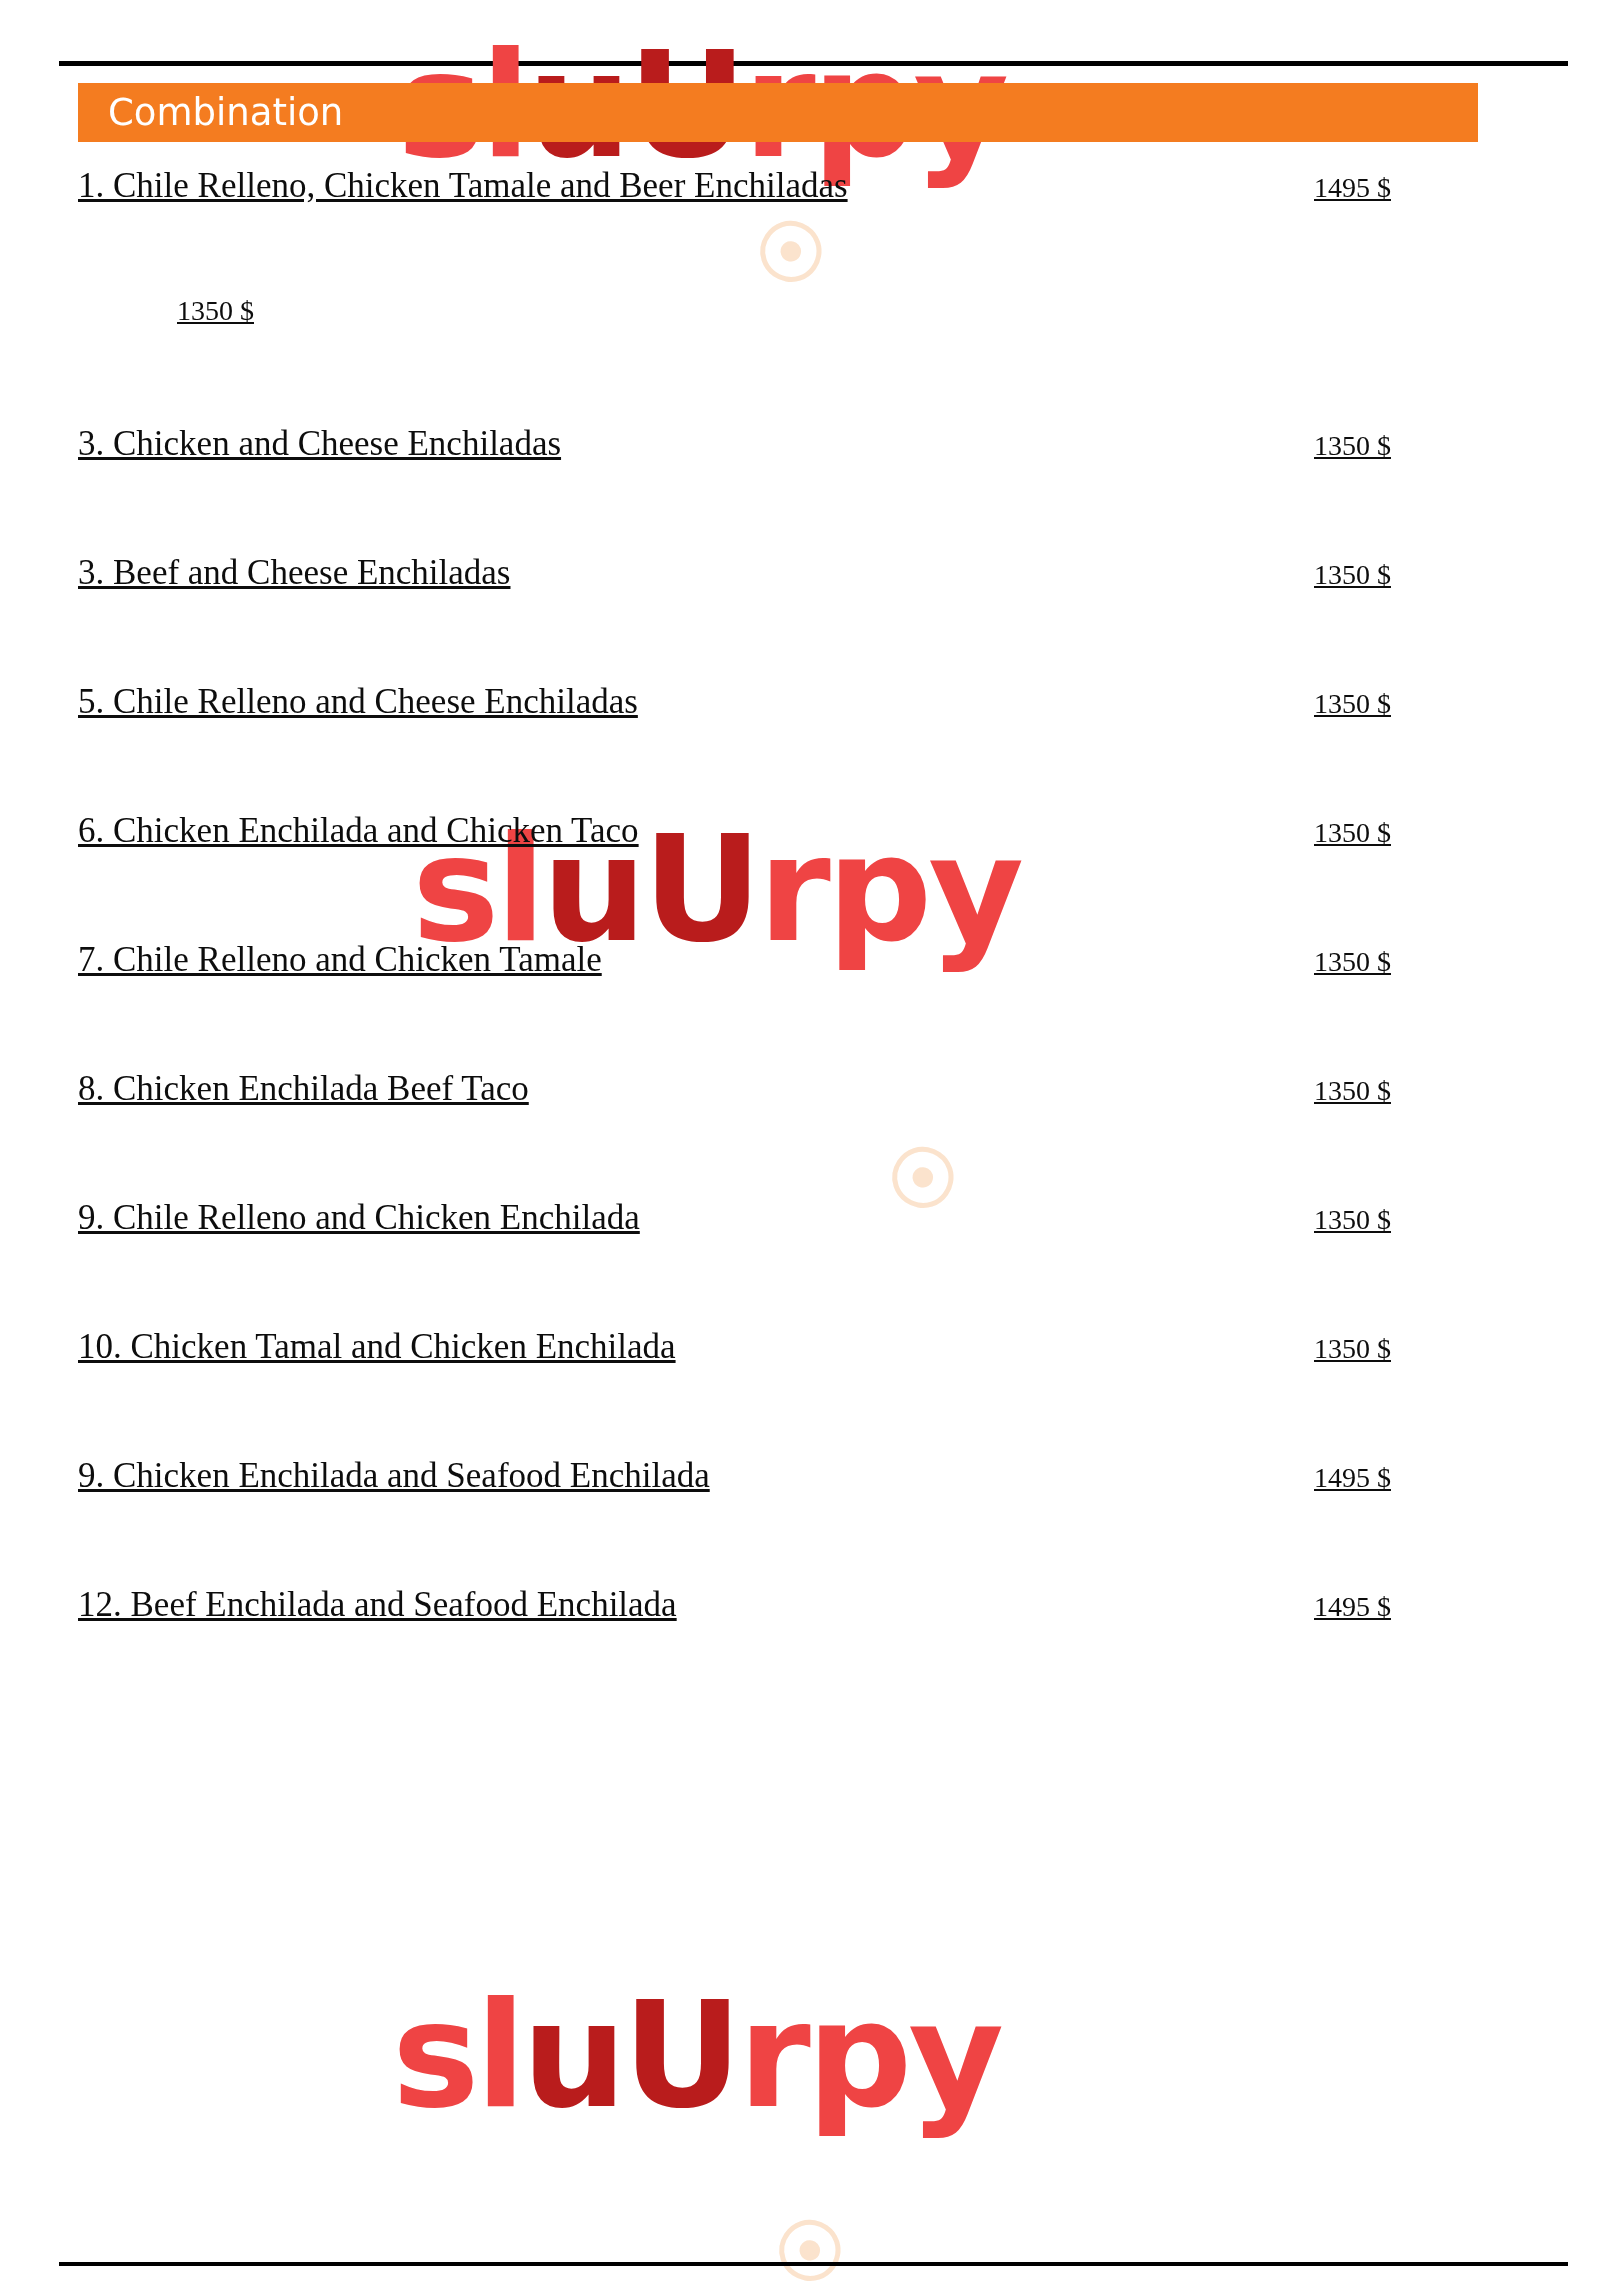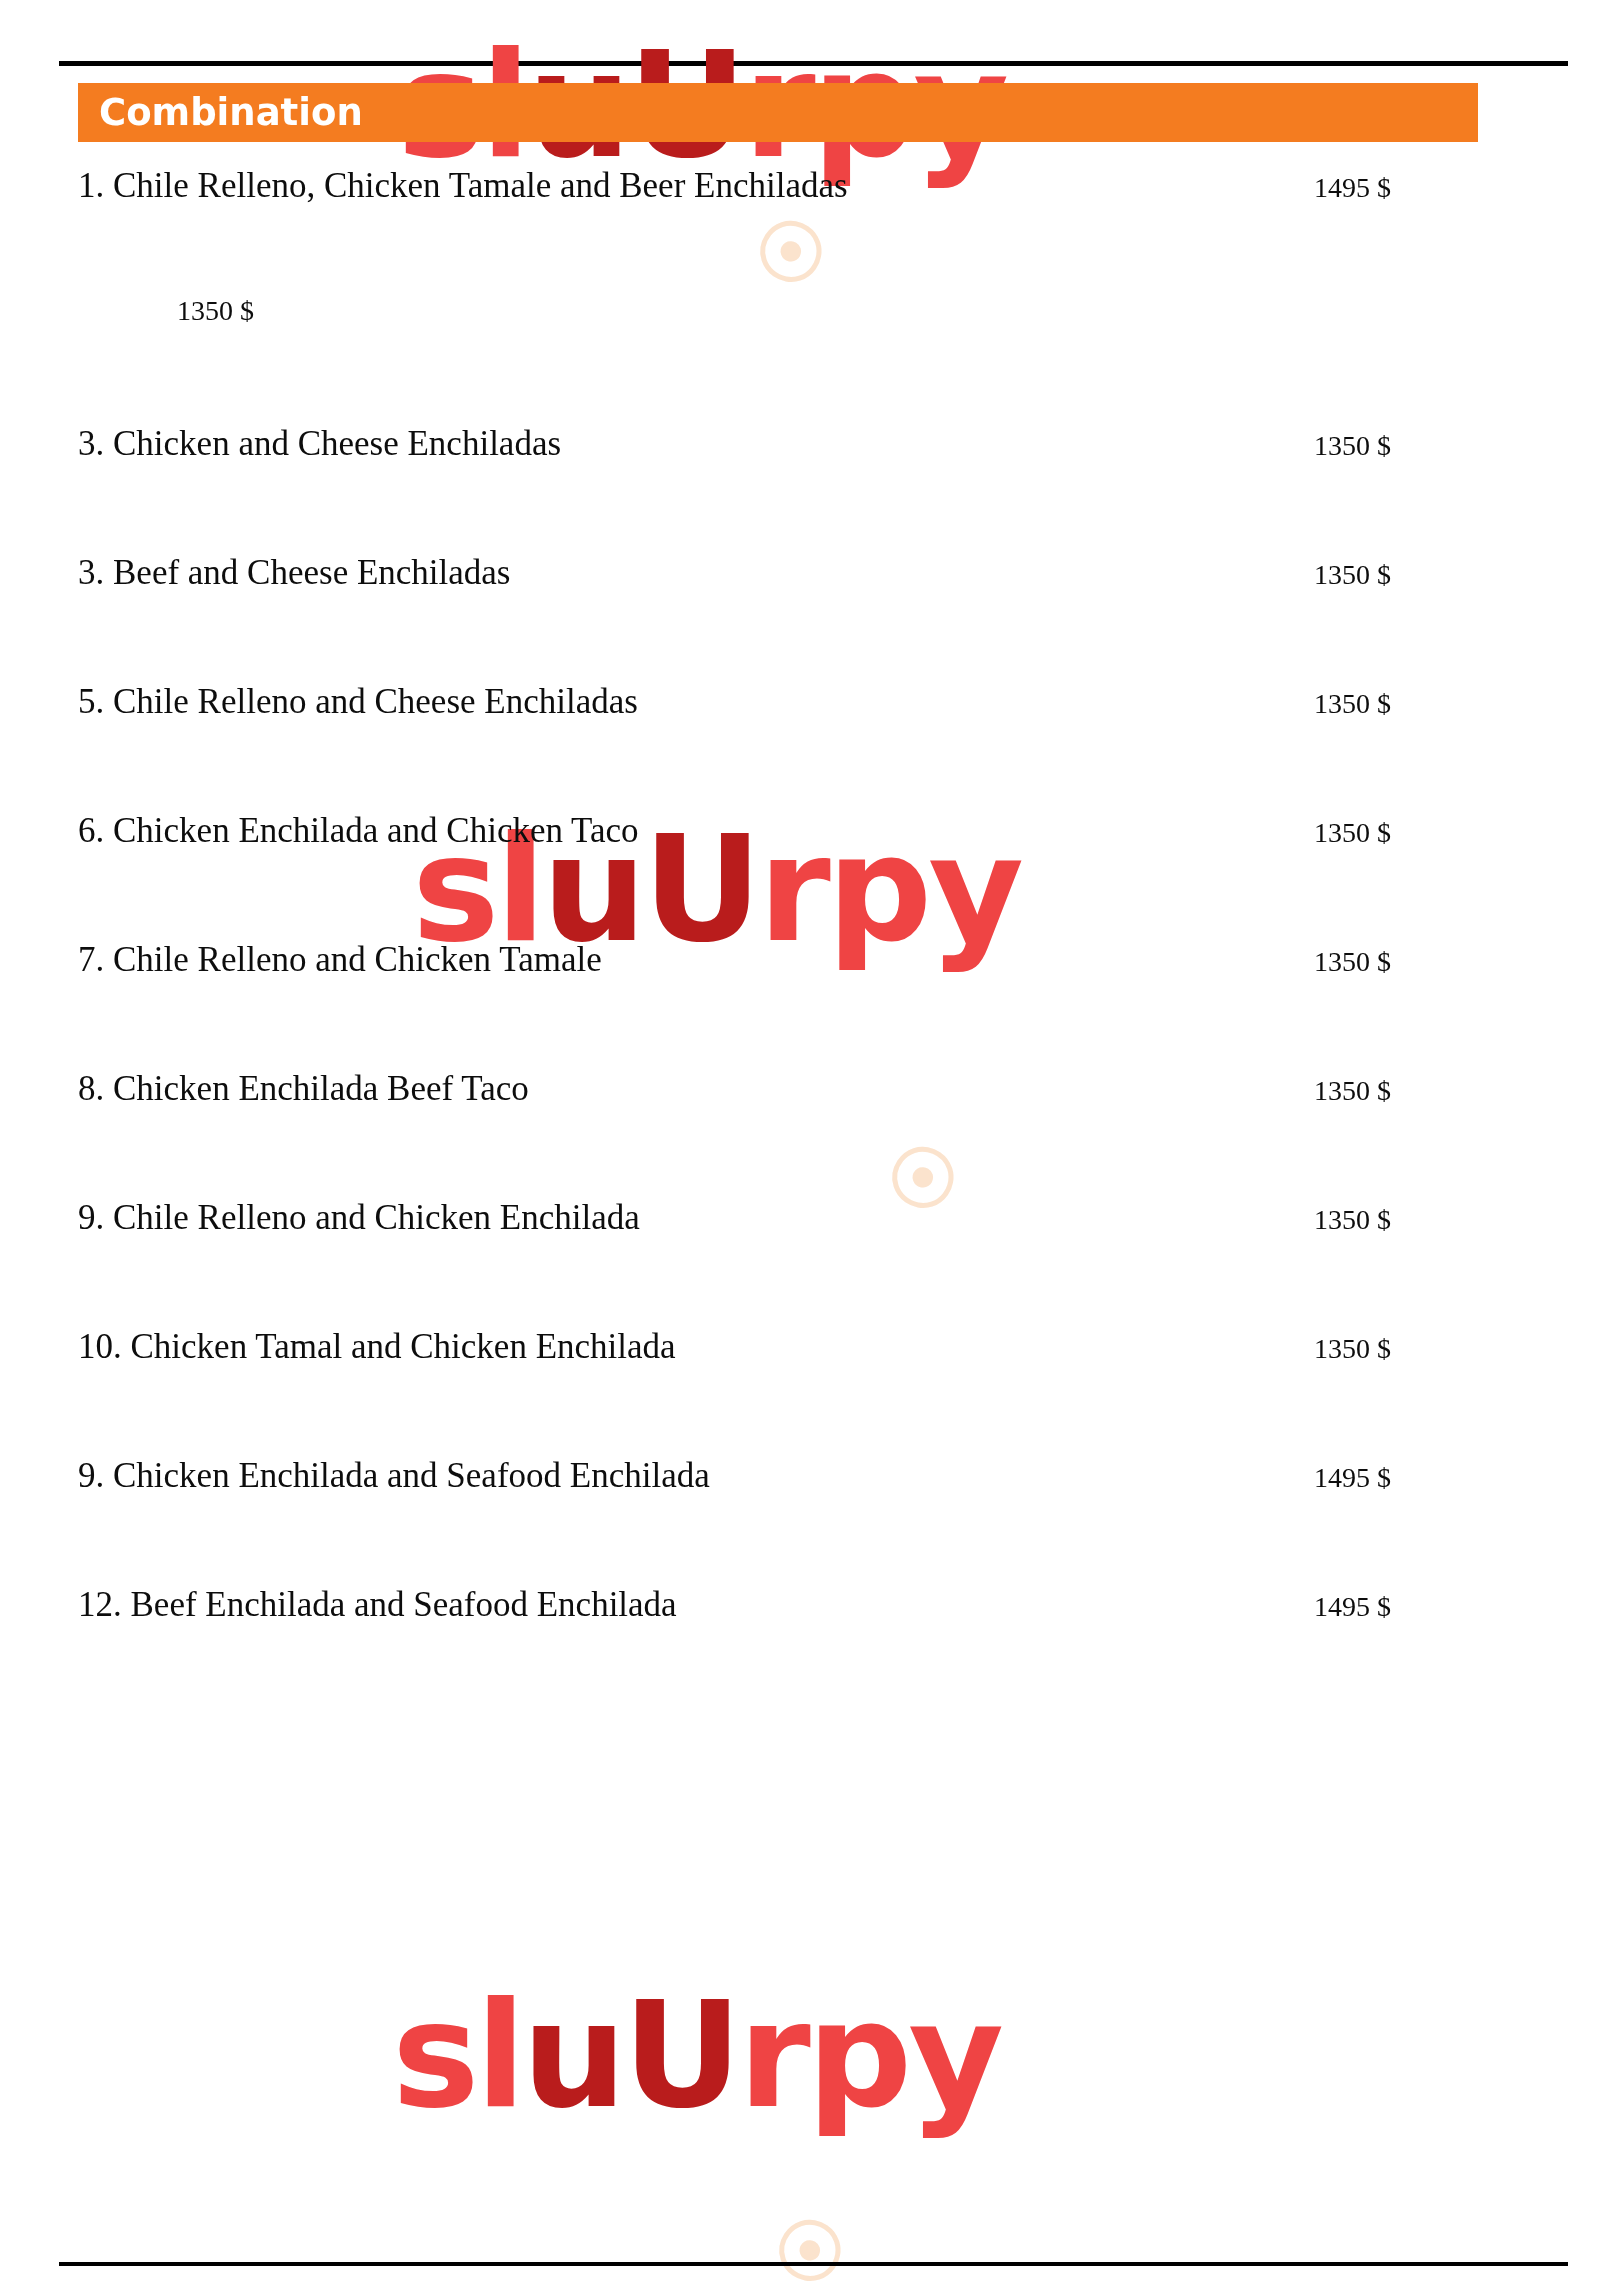--- a/index.html
+++ b/index.html
@@ -88,37 +88,38 @@
     width: 1400px;
     height: 59px;
     background: #f47c20;
     display: flex;
     align-items: center;
   }
   .section-title {
     font-family: "DejaVu Sans", sans-serif;
     font-size: 37px;
     color: #ffffff;
-    padding-left: 21px;
+    padding-left: 30px;
     line-height: 1;
-    font-weight: 700;
+    font-weight: 400;
   }
 
   
   .menu-list {
     position: absolute;
     left: 78px;
     top: 167px;
     width: 1313px;
   }
   .menu-row {
     display: flex;
     align-items: baseline;
     justify-content: space-between;
     height: 129px;
+    text-decoration: underline;
   }
   .item-name {
     font-size: 35px;
     line-height: 1.1;
     white-space: nowrap;
   }
   .item-price {
     font-size: 28px;
     line-height: 1.1;
     white-space: nowrap;

